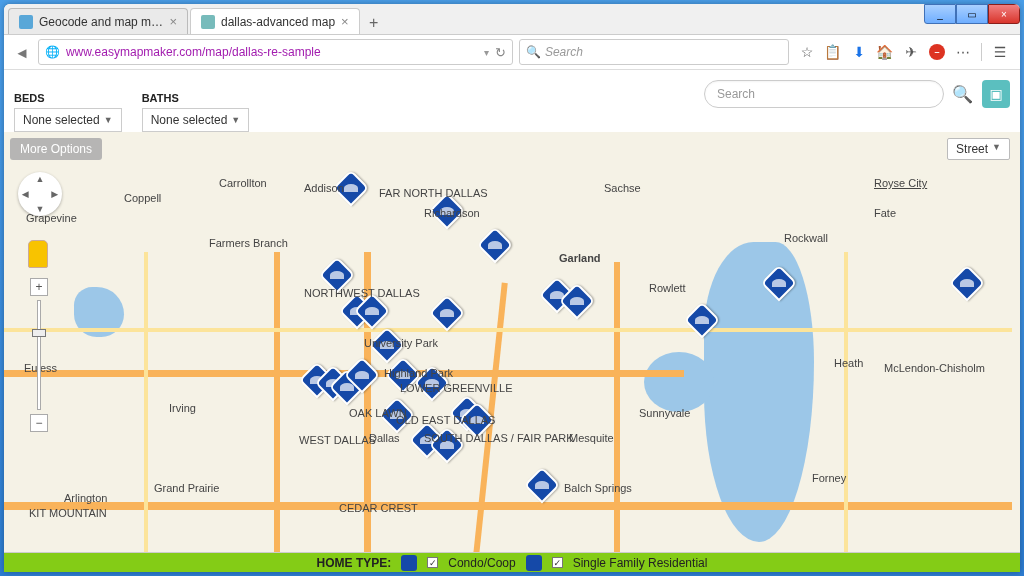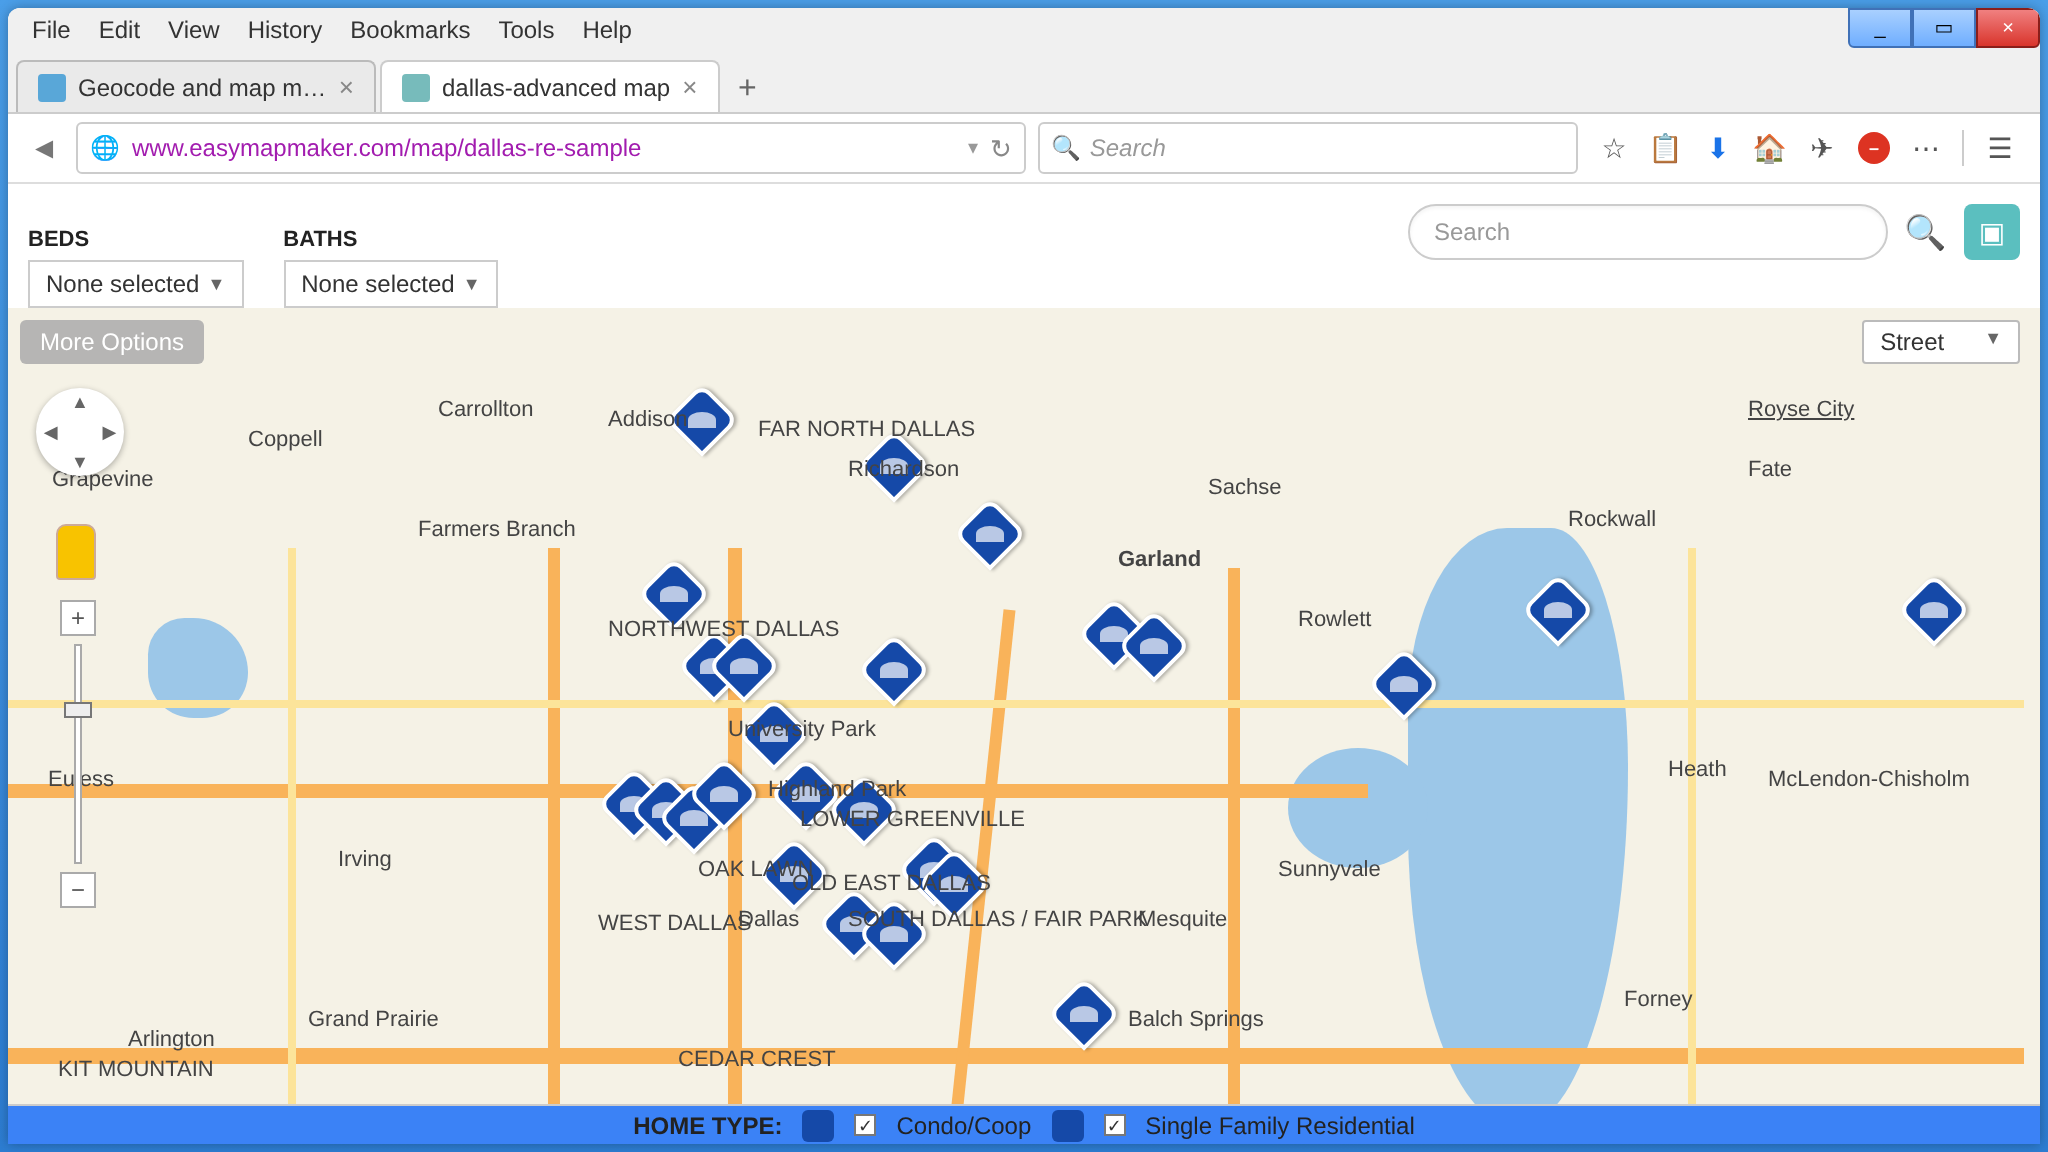--- a/index.html
+++ b/index.html
@@ -53,61 +53,52 @@
 .map-area { flex: 1; position: relative; background: #f5f2e6; }
 .more-options { position: absolute; top: 6px; left: 6px; background: rgba(170,170,170,.85); color: #fff; font-size: 12px; padding: 4px 10px; border-radius: 3px; cursor: pointer; z-index: 4;}
 .pan-ctrl { position: absolute; top: 40px; left: 14px; width: 44px; height: 44px; background: #fff; border-radius: 50%; box-shadow: 0 1px 3px rgba(0,0,0,.3); display: grid; grid-template: repeat(3,1fr)/repeat(3,1fr); place-items: center; z-index:4;}
 .pan-ctrl span { font-size: 9px; color: #666; }
 .pegman { position: absolute; top: 108px; left: 24px; width: 20px; height: 28px; background: #f8c300; border-radius: 5px 5px 2px 2px; z-index:4; border: 1px solid #ca9;}
 .zoom-ctrl { position: absolute; top: 146px; left: 26px; width: 18px; display: flex; flex-direction: column; gap: 2px; z-index:4;}
 .zoom-btn { height: 18px; background: #fff; border: 1px solid #aaa; display: flex; align-items: center; justify-content: center; font-size: 12px; color: #555; cursor: pointer;}
 .zoom-track { height: 110px; width: 4px; background: #fff; border: 1px solid #aaa; margin: 2px auto; position: relative;}
 .zoom-thumb { position: absolute; width: 14px; height: 8px; left: -6px; top: 28px; background: #eee; border: 1px solid #777;}
 
-.maptype { position: absolute; top: 6px; right: 10px; background: #fff; border: 1px solid #bbb; border-radius: 2px; padding: 3px 8px; font-size: 12px; color: #333; cursor: pointer; z-index:4; display: flex; gap: 20px; align-items: flex-start;}
+.maptype { position: absolute; top: 6px; right: 10px; background: #fff; border: 1px solid #bbb; border-radius: 2px; padding: 3px 8px; font-size: 12px; color: #333; cursor: pointer; z-index:4; display: flex; gap: 4px; align-items: flex-start;}
 
 
 .map-canvas { position: absolute; inset: 0; }
 .water { position: absolute; background: #9cc7e8; }
 .road { position: absolute; background: #f9b35a; }
 .road.sm { background: #fce49a; }
 .city-label { position: absolute; font-size: 11px; color: #444; white-space: nowrap; }
 
 .pin { position: absolute; width: 26px; height: 26px; background: #1549a8; border: 2px solid #fff; border-radius: 6px 6px 6px 0; transform: rotate(-45deg); box-shadow: 1px 1px 2px rgba(0,0,0,.3); display: flex; align-items: center; justify-content: center;}
 .pin::after { content: ""; width: 14px; height: 8px; background: #fff; border-radius: 50% 50% 0 0; transform: rotate(45deg); opacity: .7;}
 
 .map-attr { position: absolute; bottom: 2px; right: 6px; display: flex; gap: 12px; font-size: 10px; color: #555; background: rgba(255,255,255,.7); padding: 1px 4px; z-index: 4;}
 .map-attr span { cursor: pointer; }
 .scalebar { display: flex; align-items: center; gap: 3px;}
 .scalebar .bar { width: 44px; height: 4px; border: 1px solid #555; border-top: none;}
 
-.legend { position: absolute; left: 0; right: 0; bottom: 0; top: auto; height: 20px; background: #3b82f6; border-top: 1px solid #ccc; display: flex; align-items: center; justify-content: center; gap: 10px; font-size: 12px; color: #222; z-index: 5;}
+.legend { position: absolute; left: 0; right: 0; bottom: 0; top: auto; height: 20px; background: #84cc16; border-top: 1px solid #ccc; display: flex; align-items: center; justify-content: center; gap: 10px; font-size: 12px; color: #222; z-index: 5;}
 .legend .lbl { font-weight: bold; }
 .legend-pin { width: 16px; height: 16px; background: #1549a8; border-radius: 3px; display: inline-block;}
 .legend .cb { width: 11px; height: 11px; border: 1px solid #777; display: inline-flex; align-items: center; justify-content: center; font-size: 9px; color: #333; background: #fff;}
 </style>
 </head>
 <body>
 
 <div class="window">
   <div class="window-controls">
     <div class="wc-btn wc-min">_</div>
     <div class="wc-btn wc-max">▭</div>
     <div class="wc-btn wc-close">×</div>
   </div>
 
-  <div class="menubar">
-    <span>File</span>
-    <span>Edit</span>
-    <span>View</span>
-    <span>History</span>
-    <span>Bookmarks</span>
-    <span>Tools</span>
-    <span>Help</span>
-  </div>
 
   <div class="tabbar">
     <div class="tab">
       <div class="tab-favicon"></div>
       <div class="tab-title">Geocode and map multipl...</div>
       <div class="tab-close">×</div>
     </div>
     <div class="tab active">
       <div class="tab-favicon" style="background:#7bb"></div>
       <div class="tab-title">dallas-advanced map</div>
@@ -254,21 +245,21 @@
           <span class="city-label" style="left: 165px; top: 270px;">Irving</span>
           <span class="city-label" style="left: 20px; top: 230px;">Euless</span>
           <span class="city-label" style="left: 60px; top: 360px;">Arlington</span>
           <span class="city-label" style="left: 150px; top: 350px;">Grand Prairie</span>
           <span class="city-label" style="left: 335px; top: 370px;">CEDAR CREST</span>
           <span class="city-label" style="left: 420px; top: 300px;">SOUTH DALLAS / FAIR PARK</span>
           <span class="city-label" style="left: 365px; top: 300px;">Dallas</span>
           <span class="city-label" style="left: 565px; top: 300px;">Mesquite</span>
           <span class="city-label" style="left: 560px; top: 350px;">Balch Springs</span>
           <span class="city-label" style="left: 635px; top: 275px;">Sunnyvale</span>
-          <span class="city-label" style="left: 600px; top: 50px; margin-top: 34px;">Sachse</span>
+          <span class="city-label" style="left: 600px; top: 50px;">Sachse</span>
           <span class="city-label" style="left: 780px; top: 100px;">Rockwall</span>
           <span class="city-label" style="left: 830px; top: 225px;">Heath</span>
           <span class="city-label" style="left: 870px; top: 45px; text-decoration: underline;">Royse City</span>
           <span class="city-label" style="left: 870px; top: 75px;">Fate</span>
           <span class="city-label" style="left: 880px; top: 230px;">McLendon-Chisholm</span>
           <span class="city-label" style="left: 808px; top: 340px;">Forney</span>
           <span class="city-label" style="left: 392px; top: 282px;">OLD EAST DALLAS</span>
           <span class="city-label" style="left: 295px; top: 302px;">WEST DALLAS</span>
           <span class="city-label" style="left: 25px; top: 375px;">KIT MOUNTAIN</span>
         </div>

